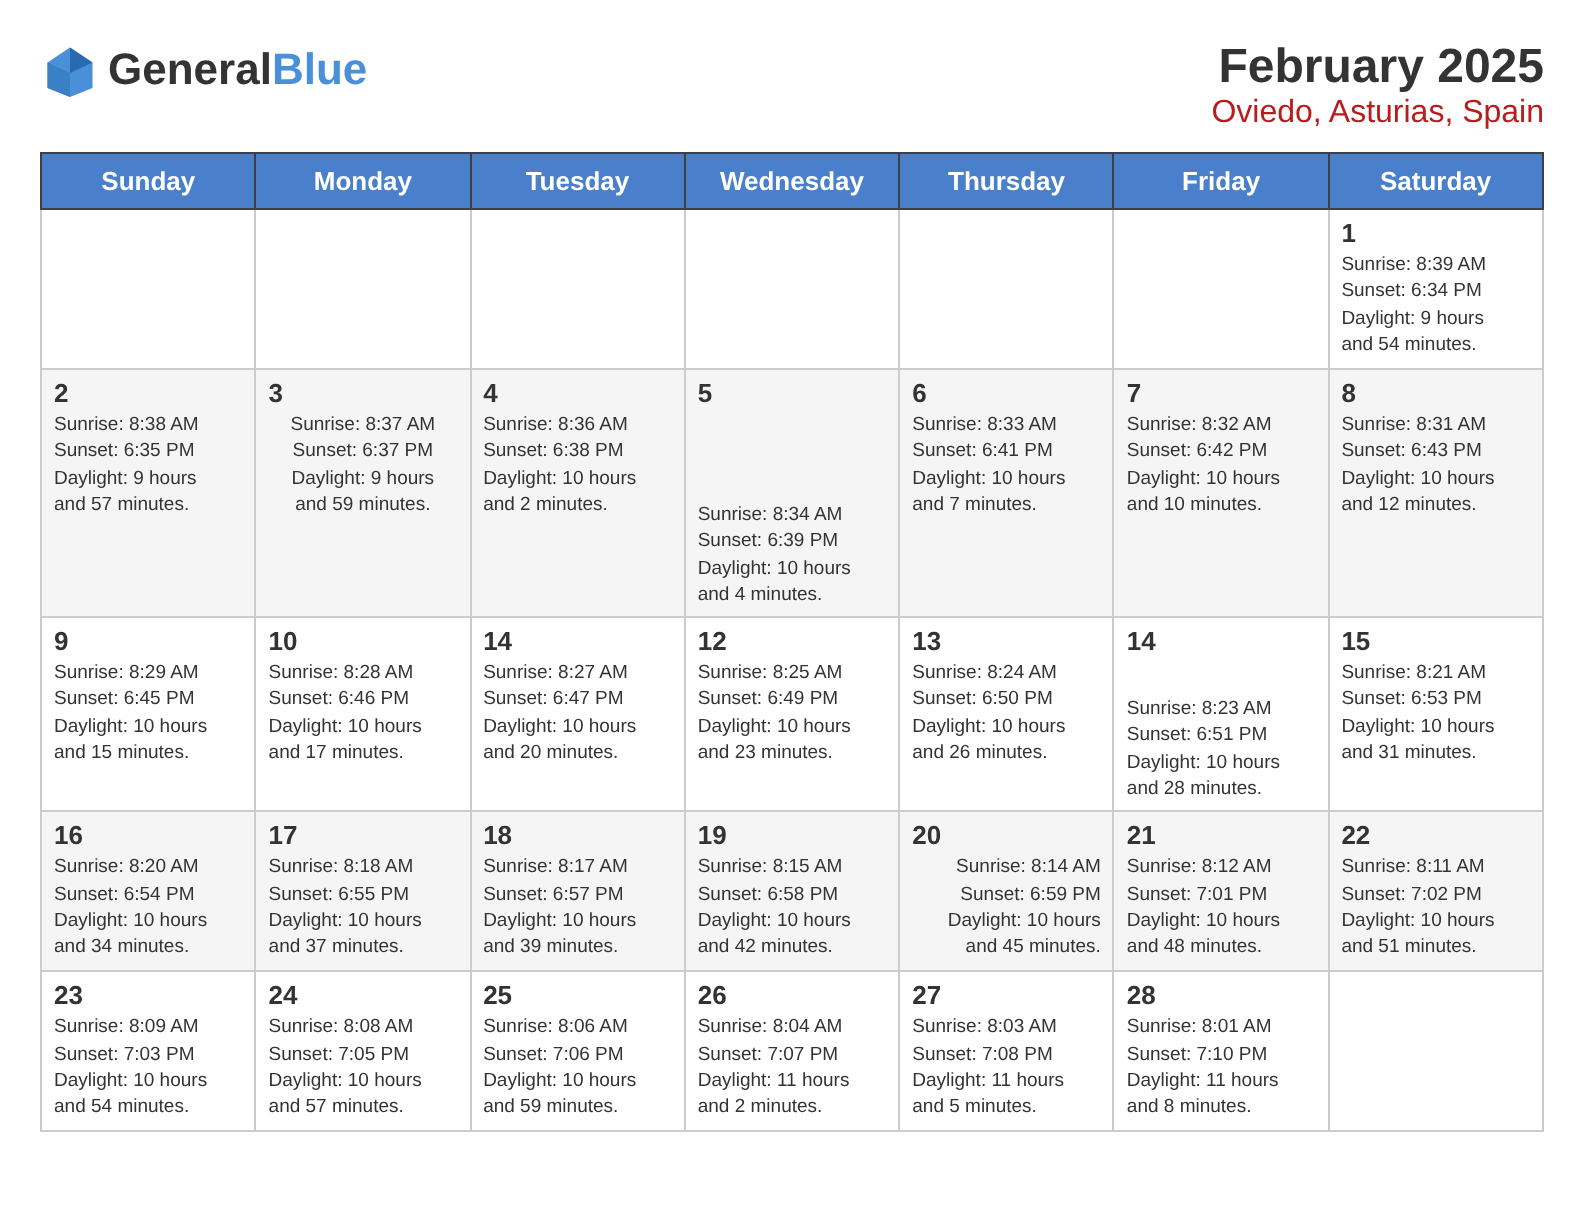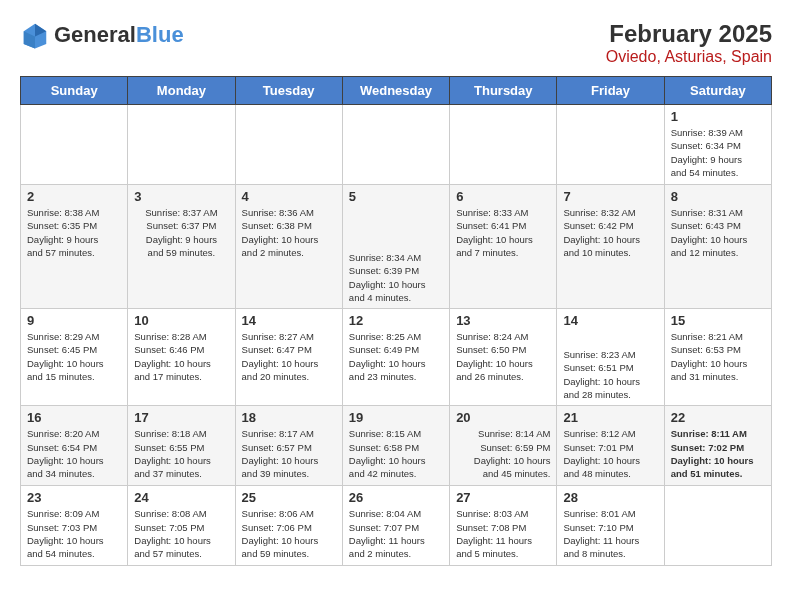--- a/index.html
+++ b/index.html
@@ -279,21 +279,21 @@
           </td>
           <td>
             <span class="day-number">21</span>
             <div class="day-info" style="white-space: pre-line;">Sunrise: 8:12 AM
 Sunset: 7:01 PM
 Daylight: 10 hours
 and 48 minutes.</div>
           </td>
           <td>
             <span class="day-number">22</span>
-            <div class="day-info" style="white-space: pre-line; font-weight: bold;">Sunrise: 8:11 AM
+            <div class="day-info" style="white-space: pre-line;">Sunrise: 8:11 AM
 Sunset: 7:02 PM
 Daylight: 10 hours
 and 51 minutes.</div>
           </td>
         </tr>
         <tr>
           <td>
             <span class="day-number">23</span>
             <div class="day-info" style="white-space: pre-line;">Sunrise: 8:09 AM
 Sunset: 7:03 PM

